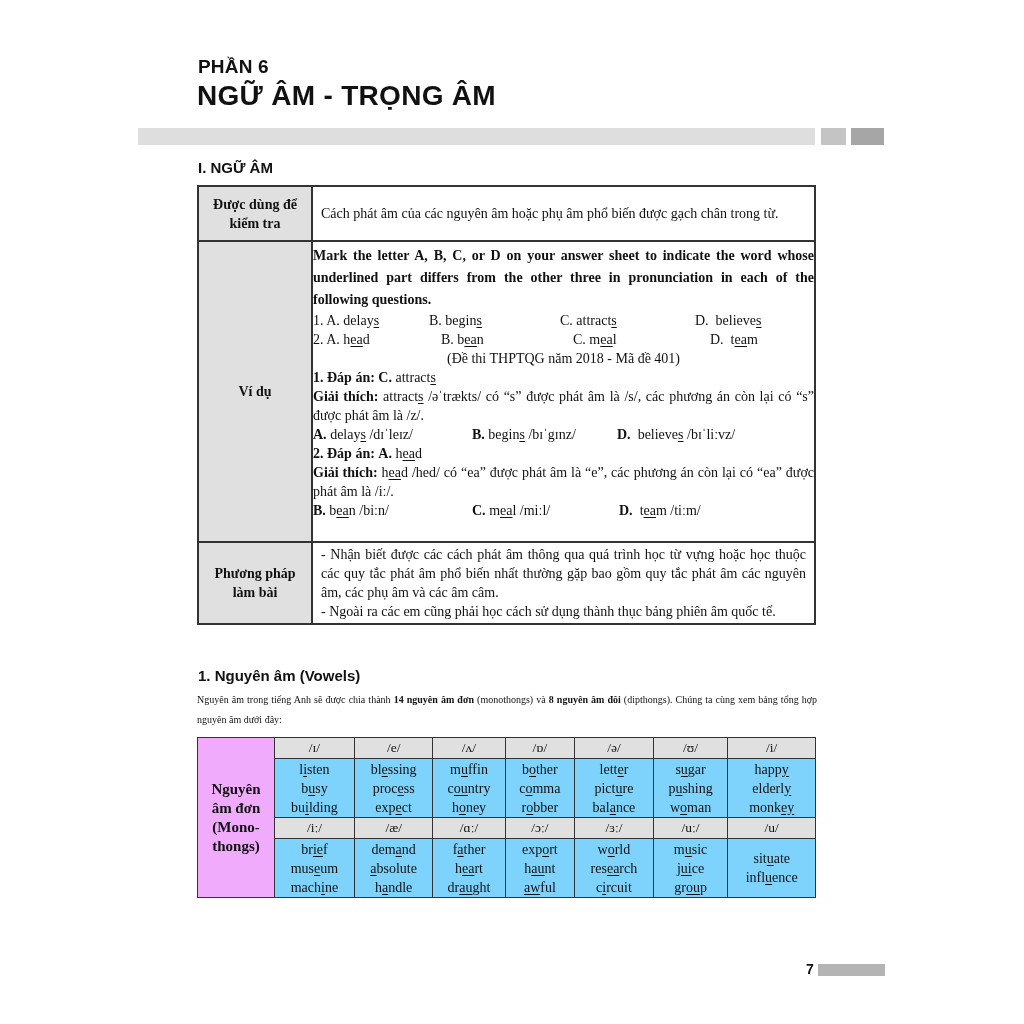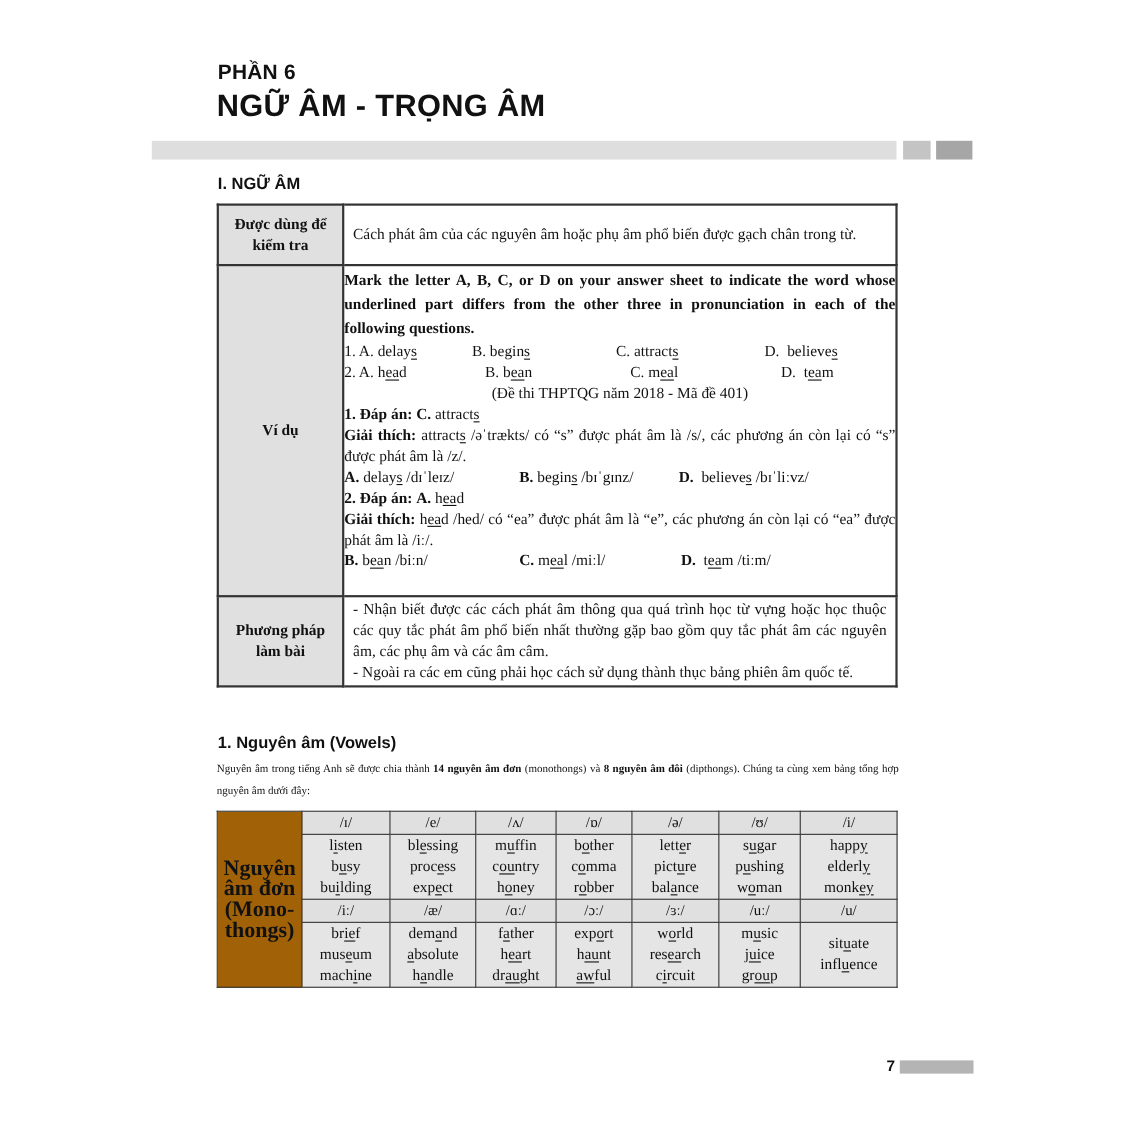--- a/index.html
+++ b/index.html
@@ -33,23 +33,23 @@
   .src { text-align: center; line-height: 19px; }
   .u { text-decoration: underline; text-underline-offset: 2px; }
   .b { font-weight: bold; }
   .just { text-align: justify; }
 
   .sub-title { position: absolute; left: 198px; top: 667px; font-size: 15px; font-weight: bold; }
   .intro { position: absolute; left: 197px; top: 690px; width: 620px; font-size: 10px; line-height: 20px; text-align: justify; }
 
   .vowel-table { position: absolute; left: 197px; top: 737px; width: 619px; }
   .vowel-table td { border: 1.5px solid #333; text-align: center; font-size: 14px; padding: 0; }
-  .vowel-table td.side { width: 76px; background: #a16207; font-weight: bold; font-size: 20px; line-height: 19px; }
+  .vowel-table td.side { width: 76px; background: #f0abfc; font-weight: bold; font-size: 15px; line-height: 19px; }
   .vowel-table td.ph { background: #e0e0e0; height: 20px; font-size: 13.5px; }
-  .vowel-table td.words { background: #e5e5e5; height: 58px; line-height: 19px; }
+  .vowel-table td.words { background: #7dd3fc; height: 58px; line-height: 19px; }
 
   .page-num { position: absolute; left: 806px; top: 961px; font-size: 14px; font-weight: bold; }
   .page-bar { position: absolute; left: 818px; top: 964px; width: 67px; height: 12px; background: #b4b4b4; }
 </style>
 </head>
 <body>
 
 <div class="part-label sans">PHẦN 6</div>
 <div class="part-title sans">NGỮ ÂM - TRỌNG ÂM</div>
 

